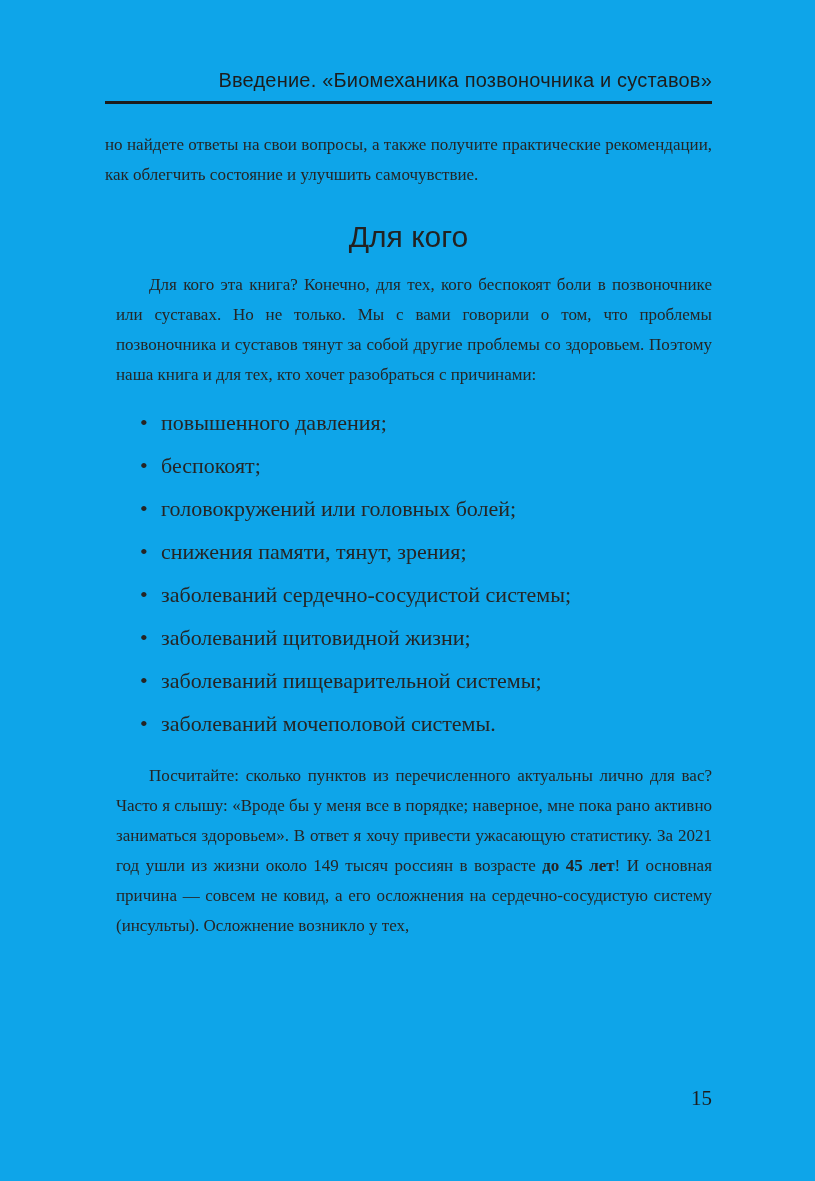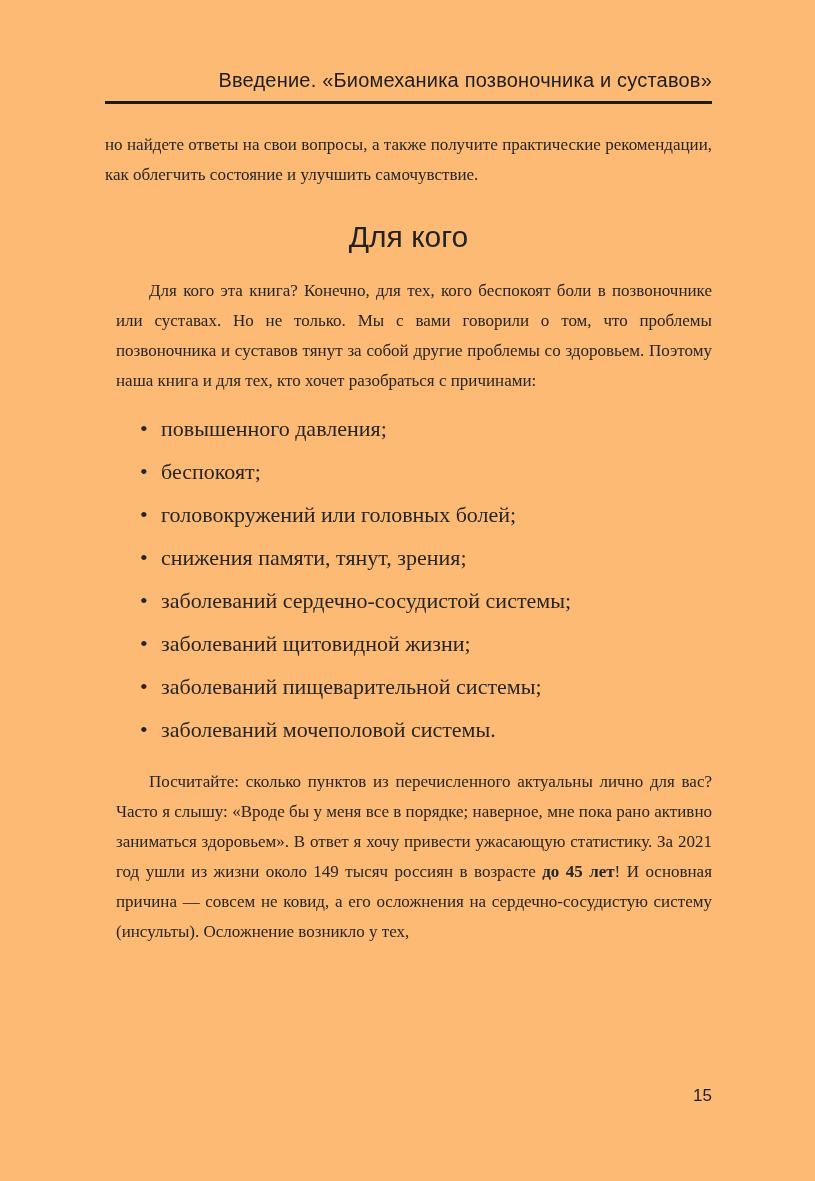--- a/index.html
+++ b/index.html
@@ -4,21 +4,21 @@
 <style>
   html, body {
     margin: 0;
     padding: 0;
     background: #ffffff;
   }
   .page {
     position: relative;
     width: 815px;
     height: 1181px;
-    background: #fdba74;
+    background: #0ea5e9;
     box-sizing: border-box;
     padding: 68px 103px 0 105px;
     overflow: hidden;
   }
   .running-head {
     font-family: "Liberation Sans", sans-serif;
     font-size: 20px;
     font-weight: 500;
     color: #1d1d1d;
     text-align: right;
@@ -39,21 +39,21 @@
     margin: 0;
   }
   .para-intro { margin-top: 26px; }
   .indent { text-indent: 33px; margin-left: 11px; }
   .section-title {
     font-family: "Liberation Sans", sans-serif;
     font-size: 30px;
     font-weight: 500;
     color: #222222;
     text-align: center;
-    margin: 28px 0 20px 0;
+    margin: 28px 0 14px 0;
     line-height: 38px;
   }
   .bullets {
     list-style: none;
     margin: 18px 0 22px 0;
     padding: 0 0 0 35px;
   }
   .bullets li {
     display: flex;
     font-family: "Liberation Serif", "DejaVu Serif", serif;
@@ -65,22 +65,22 @@
   .bullets li:last-child { margin-bottom: 0; }
   .bullet-glyph {
     flex: 0 0 21px;
     color: #252525;
   }
   .bold-run { font-weight: bold; }
   .page-number {
     position: absolute;
     right: 103px;
     top: 1086px;
-    font-family: Liberation Sans, sans-serif;
-    font-size: 17px;
+    font-family: Liberation Serif, serif;
+    font-size: 21px;
     color: #1d1d1d;
     text-align: right;
   }
 </style>
 </head>
 <body>
 
 <div class="page">
 
   <header>

